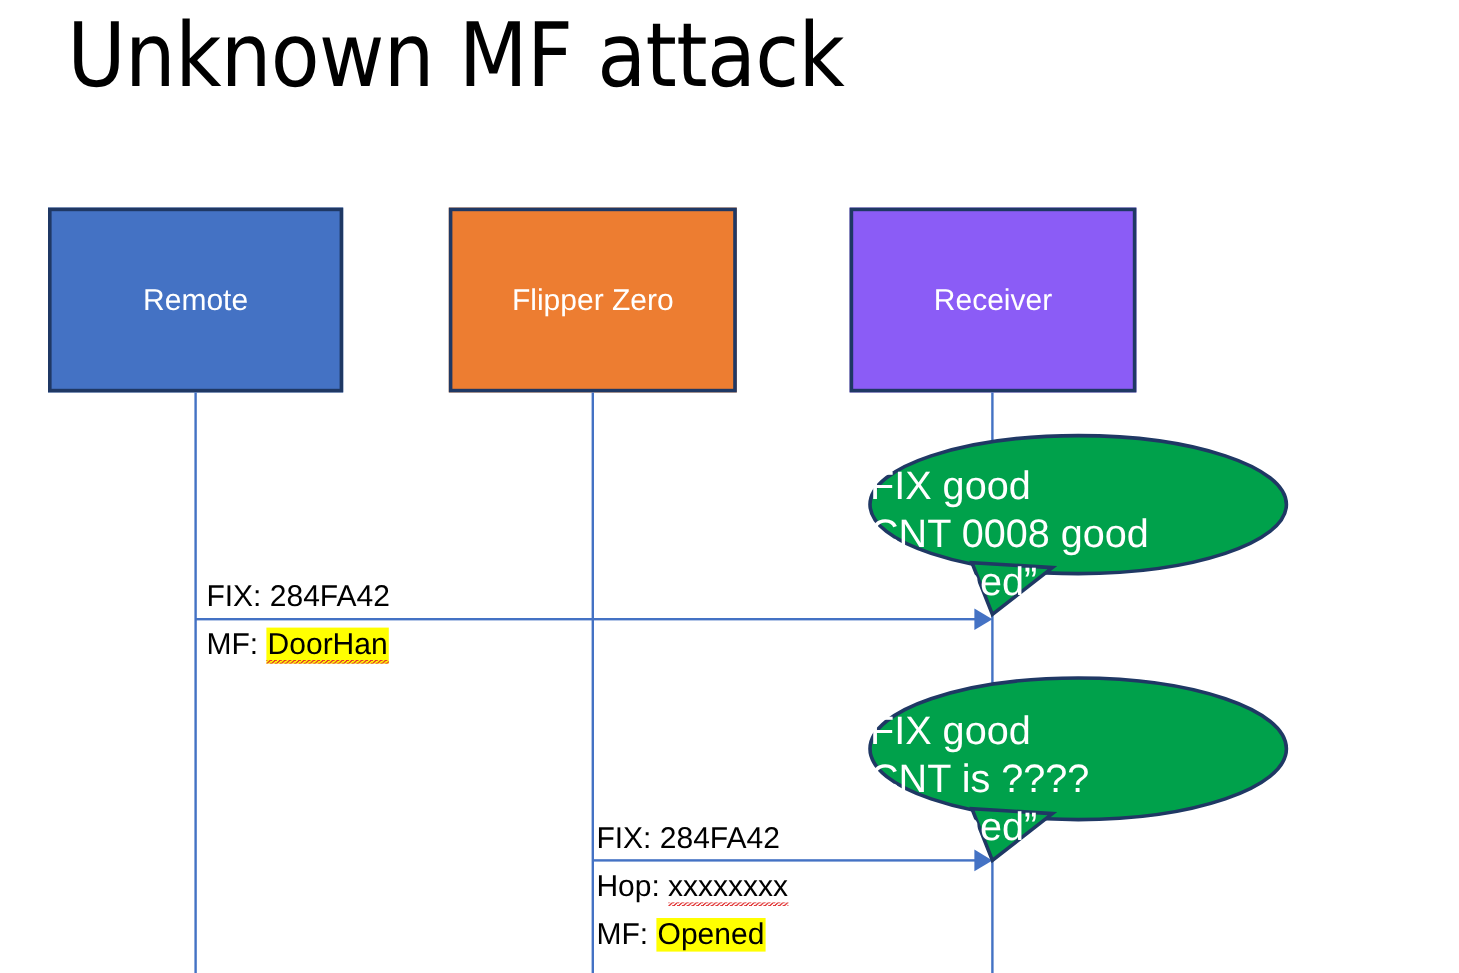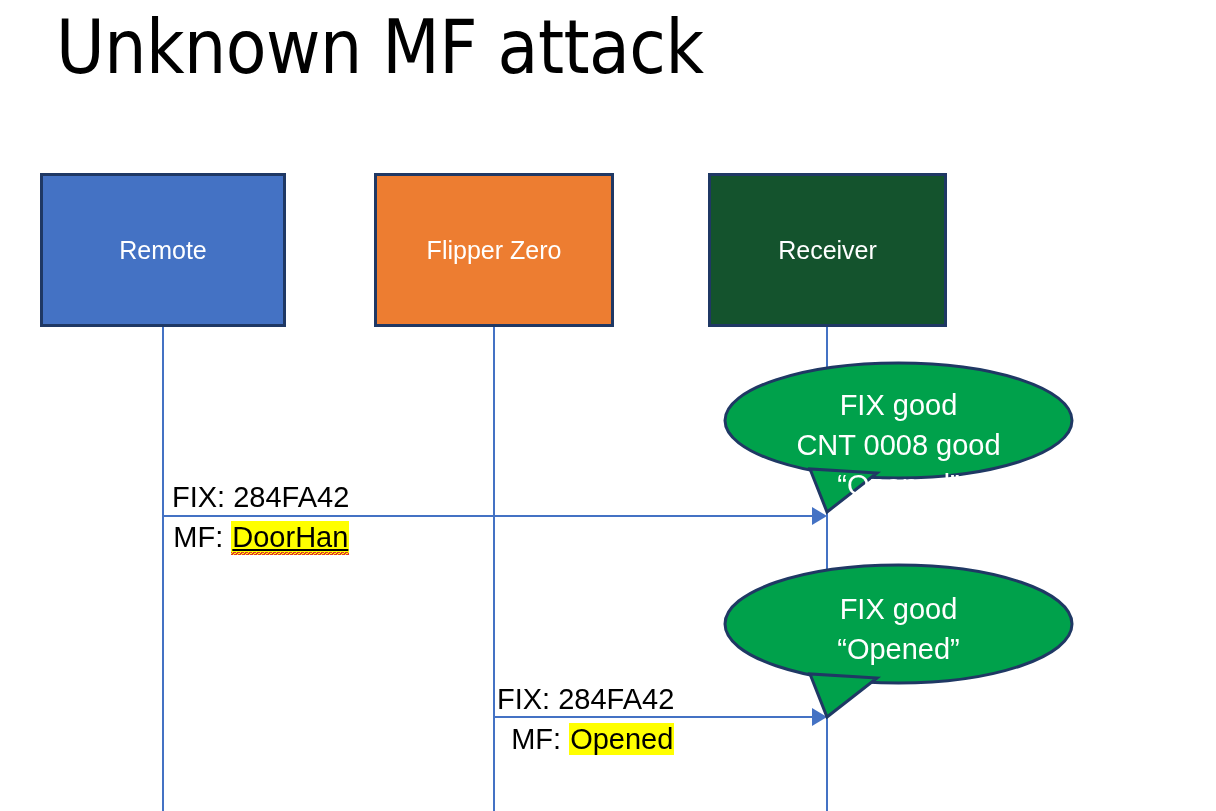--- a/index.html
+++ b/index.html
@@ -39,21 +39,21 @@
     border: 3px solid #1F3864;
     display: flex;
     align-items: center;
     justify-content: center;
     color: #ffffff;
     font-size: 25px;
     font-weight: 400;
   }
   .actor-box.remote  { left: 40px;  top: 173px; width: 246px; height: 154px; background: #4472C4; }
   .actor-box.flipper { left: 374px; top: 173px; width: 240px; height: 154px; background: #ED7D31; }
-  .actor-box.receiver{ left: 708px; top: 173px; width: 239px; height: 154px; background: #14532d; }
+  .actor-box.receiver{ left: 708px; top: 173px; width: 239px; height: 154px; background: #8b5cf6; }
 
   
   .lifeline {
     position: absolute;
     width: 2px;
     background: #4472C4;
   }
   .lifeline.remote   { left: 162px; top: 327px; height: 484px; }
   .lifeline.flipper  { left: 493px; top: 327px; height: 484px; }
   .lifeline.receiver { left: 826px; top: 327px; height: 484px; }
@@ -73,58 +73,56 @@
     border-left: 15px solid #4472C4;
   }
   .arrow1-line { left: 163px; top: 515px; width: 650px; }
   .arrow1-head { left: 812px; top: 507px; }
   .arrow2-line { left: 494px; top: 716px; width: 319px; }
   .arrow2-head { left: 812px; top: 708px; }
 
   
   .msg-label {
     position: absolute;
-    font-size: 29px;
+    font-size: 25px;
     color: #000000;
     line-height: 40px;
     white-space: nowrap;
-    text-align: right;
   }
   .msg1 { left: 172px; top: 477px; }
   .msg2 { left: 497px; top: 679px; }
   .msg-line { display: block; }
   .hl {
     background: #FFFF00;
     padding: 0 1px;
   }
   .squiggle {
     background-image: repeating-linear-gradient(
       135deg,
       #E03030 0px, #E03030 1px,
       rgba(255,0,0,0) 1px, rgba(255,0,0,0) 2px);
     background-position: 0 100%;
     background-size: 4px 3px;
     background-repeat: repeat-x;
     padding-bottom: 2px;
-    text-decoration: underline;
   }
 
   
   .bubble {
     position: absolute;
   }
   .bubble svg { display: block; overflow: visible; }
   .bubble-text {
     position: absolute;
     left: 0;
     top: 0;
     width: 347px;
-    text-align: center;
+    text-align: left;
     color: #ffffff;
-    font-size: 29px;
+    font-size: 33px;
     line-height: 40px;
     pointer-events: none;
   }
   .bubble1 { left: 725px; top: 363px; }
   .bubble1 .bubble-text { top: 22px; }
   .bubble2 { left: 725px; top: 565px; }
   .bubble2 .bubble-text { top: 24px; }
   .bubble-line { display: block; }
 </style>
 </head>
@@ -156,20 +154,21 @@
   <div class="msg-label msg1">
     <span class="msg-line"><span>FIX: </span><span>284FA42</span></span>
     <span class="msg-line"><span>MF: </span><span class="hl squiggle">DoorHan</span></span>
   </div>
 
   <div class="arrow-line arrow2-line"></div>
   <div class="arrow-head arrow2-head"></div>
 
   <div class="msg-label msg2">
     <span class="msg-line"><span>FIX: </span><span>284FA42</span></span>
+    <span class="msg-line"><span>Hop: </span><span class="squiggle">xxxxxxxx</span></span>
     <span class="msg-line"><span>MF: </span><span class="hl">Opened</span></span>
   </div>
 
   <div class="bubble bubble1">
     <svg width="347" height="152" viewBox="0 0 347 152">
       <path d="M 173.5 0
                C 269 0 347 25.8 347 57.5
                C 347 89.2 269 115 173.5 115
                C 78 115 0 89.2 0 57.5
                C 0 25.8 78 0 173.5 0 Z" fill="#00A14B" stroke="#1F3864" stroke-width="3"></path>
@@ -186,17 +185,18 @@
     <svg width="347" height="155" viewBox="0 0 347 155">
       <path d="M 173.5 0
                C 269 0 347 26.4 347 59
                C 347 91.6 269 118 173.5 118
                C 78 118 0 91.6 0 59
                C 0 26.4 78 0 173.5 0 Z" fill="#00A14B" stroke="#1F3864" stroke-width="3"></path>
       <path d="M 85 109 L 102 152 L 152 113 Z" fill="#00A14B" stroke="#1F3864" stroke-width="3" stroke-linejoin="miter"></path>
     </svg>
     <div class="bubble-text">
       <span class="bubble-line">FIX good</span>
+      <span class="bubble-line">CNT is ????</span>
       <span class="bubble-line">“Opened”</span>
     </div>
   </div>
 
 </div>
 
 </body></html>

